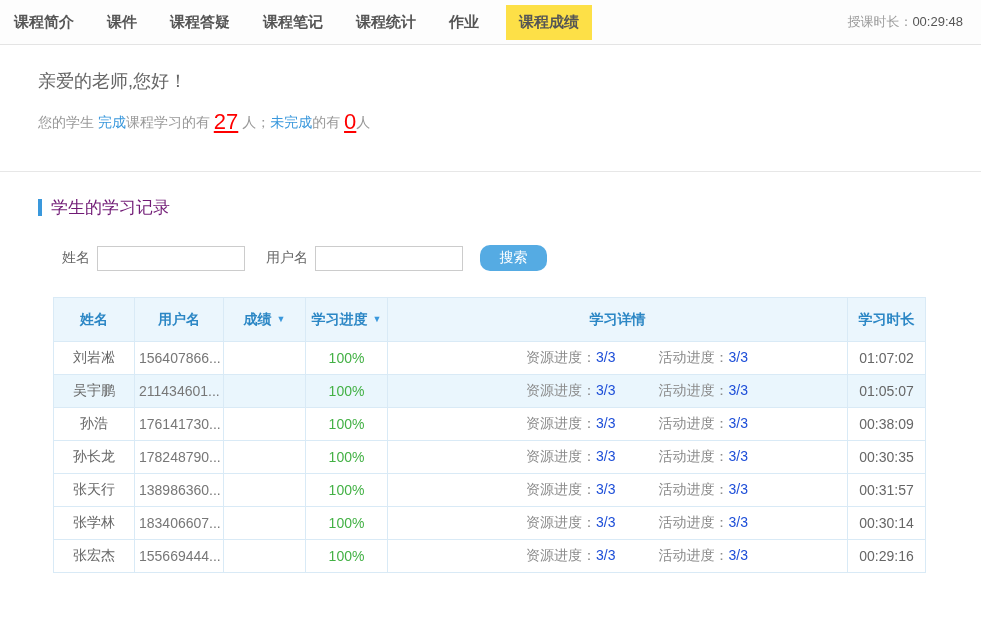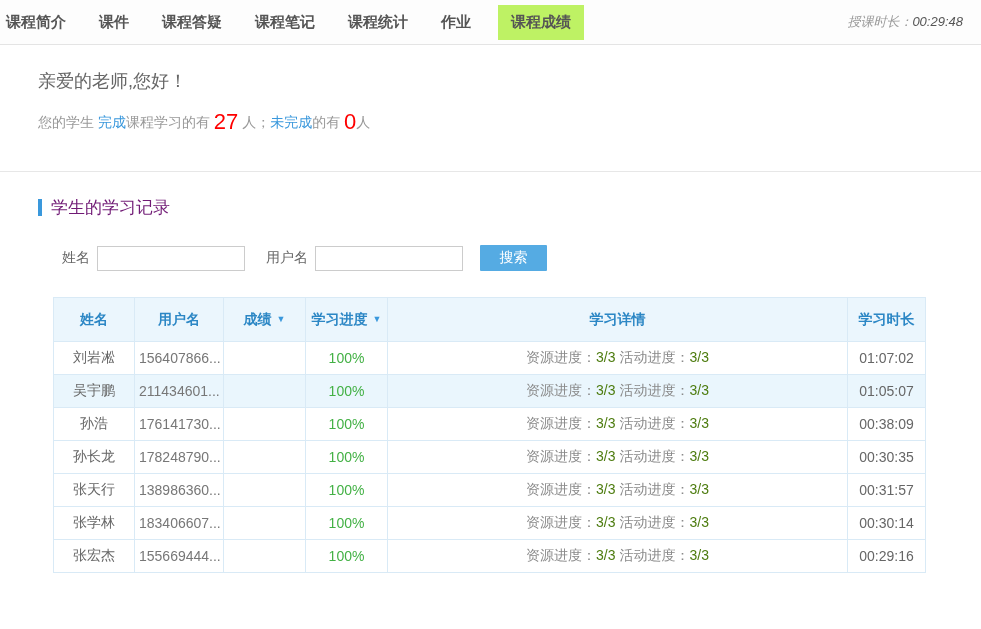--- a/index.html
+++ b/index.html
@@ -5,68 +5,68 @@
   * { box-sizing: border-box; }
   html,body { margin:0; padding:0; }
   body {
     width:981px; height:629px; overflow:hidden;
     background:#fff; color:#666;
     font-family:"Liberation Sans","DejaVu Sans",sans-serif;
   }
   
   .topbar {
     height:45px; background:#fdfdfd; border-bottom:1px solid #e4e4e4;
-    display:flex; align-items:center; padding:0 18px 0 6px;
+    display:flex; align-items:center; padding:0 18px 0 14px;
   }
   .tabs { display:flex; align-items:center; }
   .tab {
     font-size:15px; font-weight:bold; color:#555; margin-right:33px;
     white-space:nowrap; cursor:pointer; padding:8px 0;
   }
-  .tab.active { background:#bef264; padding:8px 13px; margin-left:-6px; margin-right:20px; }
-  .duration { margin-left:auto; font-size:13px; white-space:nowrap;font-style:italic; }
+  .tab.active { background:#fde047; padding:8px 13px; margin-left:-6px; margin-right:20px; }
+  .duration { margin-left:auto; font-size:13px; white-space:nowrap; }
   .duration .lbl { color:#9a9a9a; }
   .duration .val { color:#555; }
   
   .greeting { height:127px; padding:23px 38px 0; border-bottom:1px solid #e7e7e7; }
   .greeting-title { font-size:18px; font-weight:normal; color:#666; margin:0; line-height:26px; }
   .stats { margin-top:13px; font-size:14px; color:#999; line-height:30px; }
   .stats .link { color:#3a98dc; cursor:pointer; }
-  .stats .num { color:#fe0000; font-size:22px; vertical-align:-2px; }
+  .stats .num { color:#fe0000; font-size:22px; vertical-align:-2px;text-decoration:underline; }
   
   .records { padding:24px 38px 0; }
   .section-title { display:flex; align-items:center; font-size:17px; color:#701a75; }
   .section-title .bar { width:4px; height:17px; background:#3a98dc; margin-right:9px; }
   .search-row { margin-top:26px; margin-left:24px; display:flex; align-items:center; font-size:14px; color:#666; }
   .search-row input[type=text] {
     width:148px; height:25px; border:1px solid #ccc; margin-left:7px;
     padding:0 6px; font-size:13px; color:#555; outline:none;
   }
   .lbl-username { margin-left:21px; }
   .search-btn {
     margin-left:17px; width:67px; height:26px; background:#55abe3; color:#fff;
-    border:none; border-radius:1px; font-size:14px; cursor:pointer;
+    border:none; border-radius:10px; font-size:14px; cursor:pointer;
   }
   
   .table-wrap { margin-top:26px; margin-left:15px; }
   table { border-collapse:collapse; width:872px; table-layout:fixed; }
   th, td { border:1px solid #d9eaf6; text-align:center; overflow:hidden; white-space:nowrap; }
   th {
     background:#ebf6fd; color:#2c87c5; font-size:14px; font-weight:bold;
     height:44px; padding:0 4px;
   }
   td { height:33px; font-size:14px; color:#666; padding:0 4px; background:#fff; }
   tr.highlight td { background:#eaf6fd; }
   .c-name { width:81px; } .c-user { width:89px; } .c-score { width:82px; }
   .c-prog { width:82px; } .c-detail { width:460px; } .c-dur { width:78px; }
   .sort-icon { font-size:9px; color:#3a98dc; margin-left:5px; vertical-align:2px; }
   td.user { color:#777; }
   td.prog { color:#43b145; }
-  .detail-label { color:#8a8a8a; }
-  .detail-value { color:#4d7c0f; cursor:pointer; }
+  .detail-label { color:#8a8a8a;margin-left:39px; }
+  .detail-value { color:#1d4ed8; cursor:pointer; }
   .detail-gap { display:inline-block; width:4px; }
 </style>
 </head>
 <body>
 
 <div class="topbar">
   <div class="tabs" id="nav-tabs">
       <div class="tab">课程简介</div>
       <div class="tab">课件</div>
       <div class="tab">课程答疑</div>

